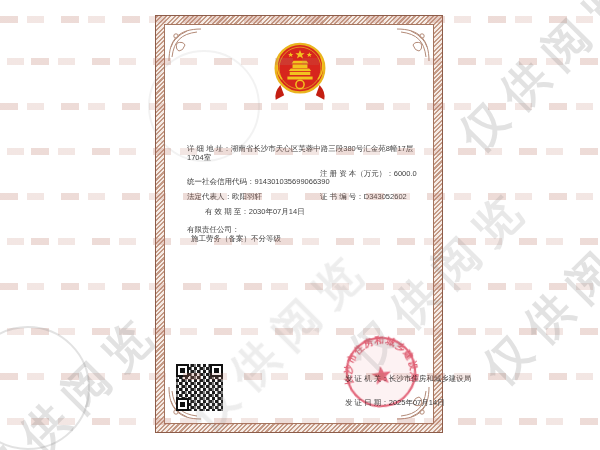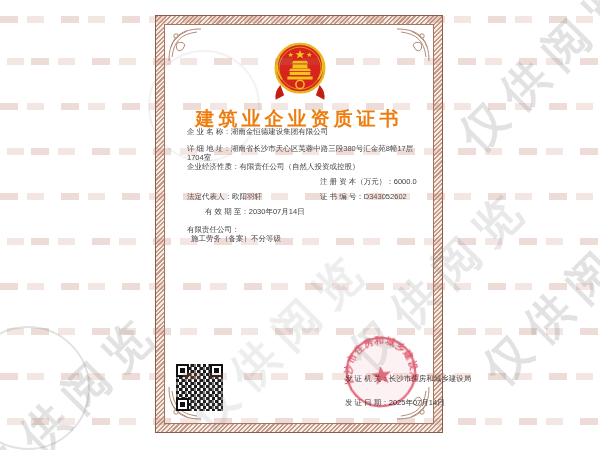--- a/index.html
+++ b/index.html
@@ -53,21 +53,21 @@
   }
 
   
   .row{position:absolute;font-size:7.5px;line-height:9px;white-space:nowrap;}
   .row .lbl,.row .val{display:inline;}
   .row.wrap{white-space:normal;width:235px;}
   .r-company{left:22px;top:102px;}
   .r-address{left:22px;top:119px;}
   .r-economic{left:22px;top:137px;}
   .r-credit{left:22px;top:152px;}
-  .r-capital{left:155px;top:152px;}
+  .r-capital{left:155px;top:144px;}
   .r-legal{left:22px;top:167px;}
   .r-certno{left:155px;top:167px;}
   .r-valid{left:40px;top:182px;}
   .r-qual-label{left:22px;top:200px;}
   .r-qual-value{left:26px;top:209px;}
   .r-issuer{left:180px;top:349px;}
   .r-issuedate{left:180px;top:373px;}
 
   
   .qr{
@@ -195,34 +195,30 @@
         <rect x="22" y="24" width="16" height="4" fill="#f2c31f"></rect>
         <path d="M18,31 h24 l-2,-2.6 h-20 z" fill="#f2c31f"></path>
         <rect x="19" y="32" width="22" height="3.4" fill="#f2c31f"></rect>
         <rect x="16.5" y="37" width="27" height="3.2" fill="#f2c31f"></rect>
         <circle cx="30" cy="45.5" r="4.4" fill="none" stroke="#f2c31f" stroke-width="1.6"></circle>
         <path d="M7.5,16 q-5,13 3,24" fill="none" stroke="#f2c31f" stroke-width="1.6"></path>
         <path d="M52.5,16 q5,13 -3,24" fill="none" stroke="#f2c31f" stroke-width="1.6"></path>
       </svg>
     </div>
 
-    <div class="cert-title">建筑业企业资质证书</div>
-
-    <div class="row r-company">
-      <span class="lbl">企 业 名 称：</span><span class="val">湖南金恒德建设集团有限公司</span>
-    </div>
+
 
     <div class="row wrap r-address">
       <span class="lbl">详 细 地 址：</span><span class="val">湖南省长沙市天心区芙蓉中路三段380号汇金苑8幢17层1704室</span>
     </div>
 
-    <div class="row r-economic">
-      <span class="lbl">企业经济性质：</span><span class="val">有限责任公司（自然人投资或控股）</span>
-    </div>
-
+
+    <div class="row r-credit">
+      <span class="lbl">统一社会信用代码：</span><span class="val">914301035699066390</span>
+    </div>
     <div class="row r-capital">
       <span class="lbl">注 册 资 本（万元）：</span><span class="val">6000.0</span>
     </div>
 
     <div class="row r-legal">
       <span class="lbl">法定代表人：</span><span class="val">欧阳羽轩</span>
     </div>
     <div class="row r-certno">
       <span class="lbl">证 书 编 号：</span><span class="val">D343052602</span>
     </div>

